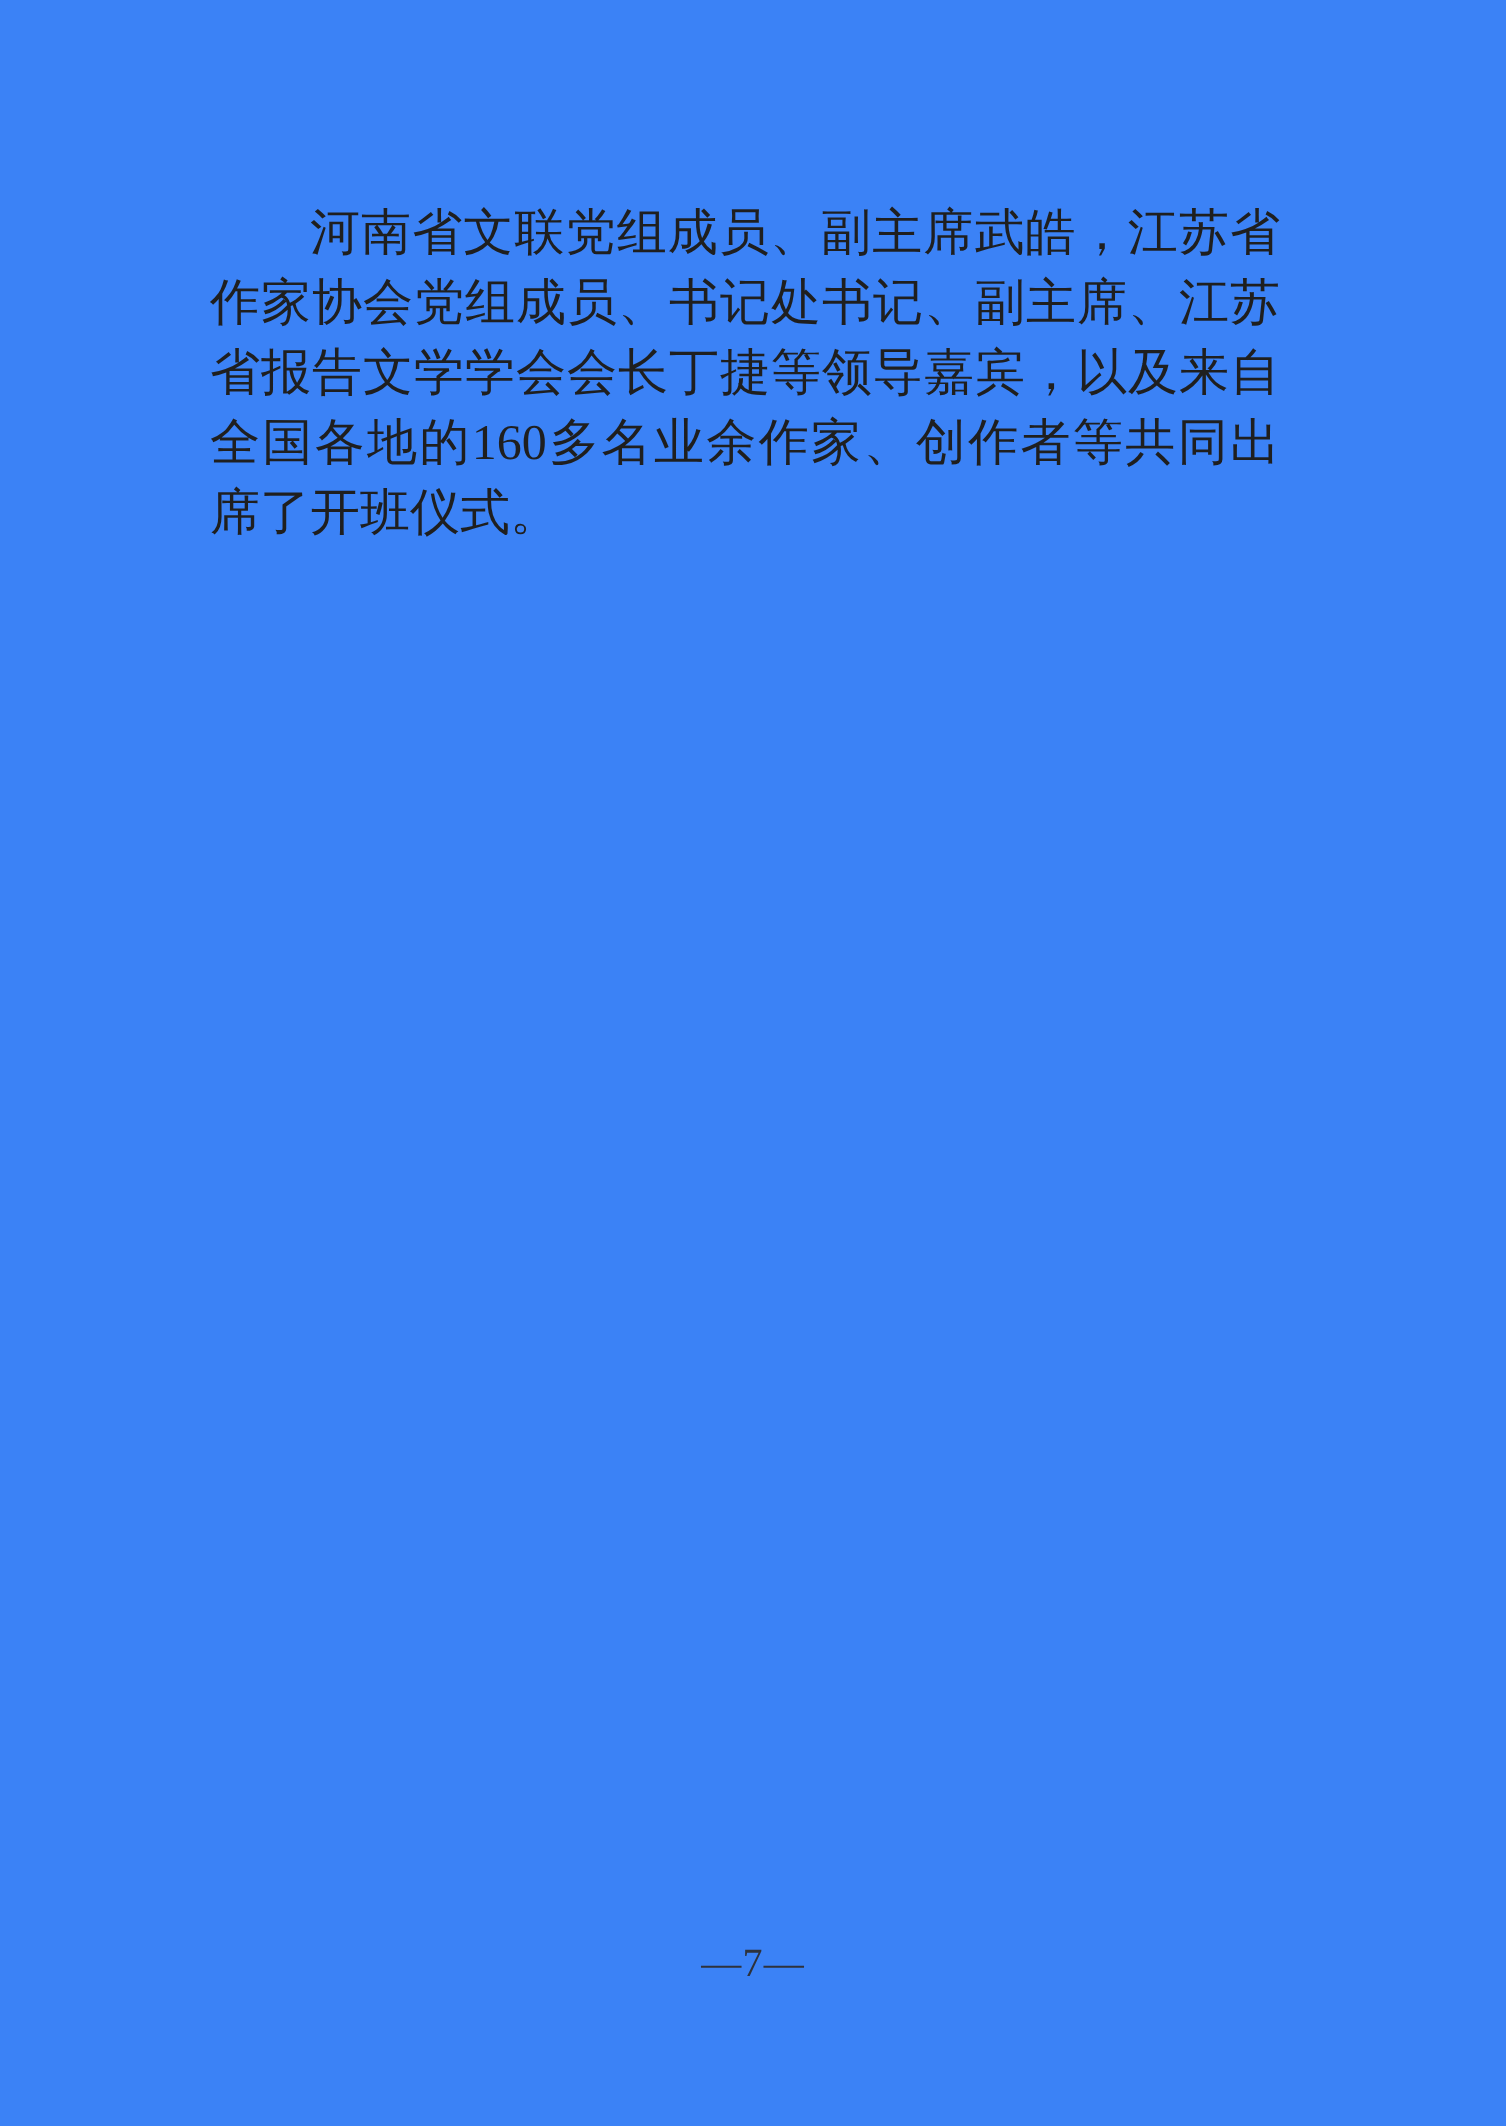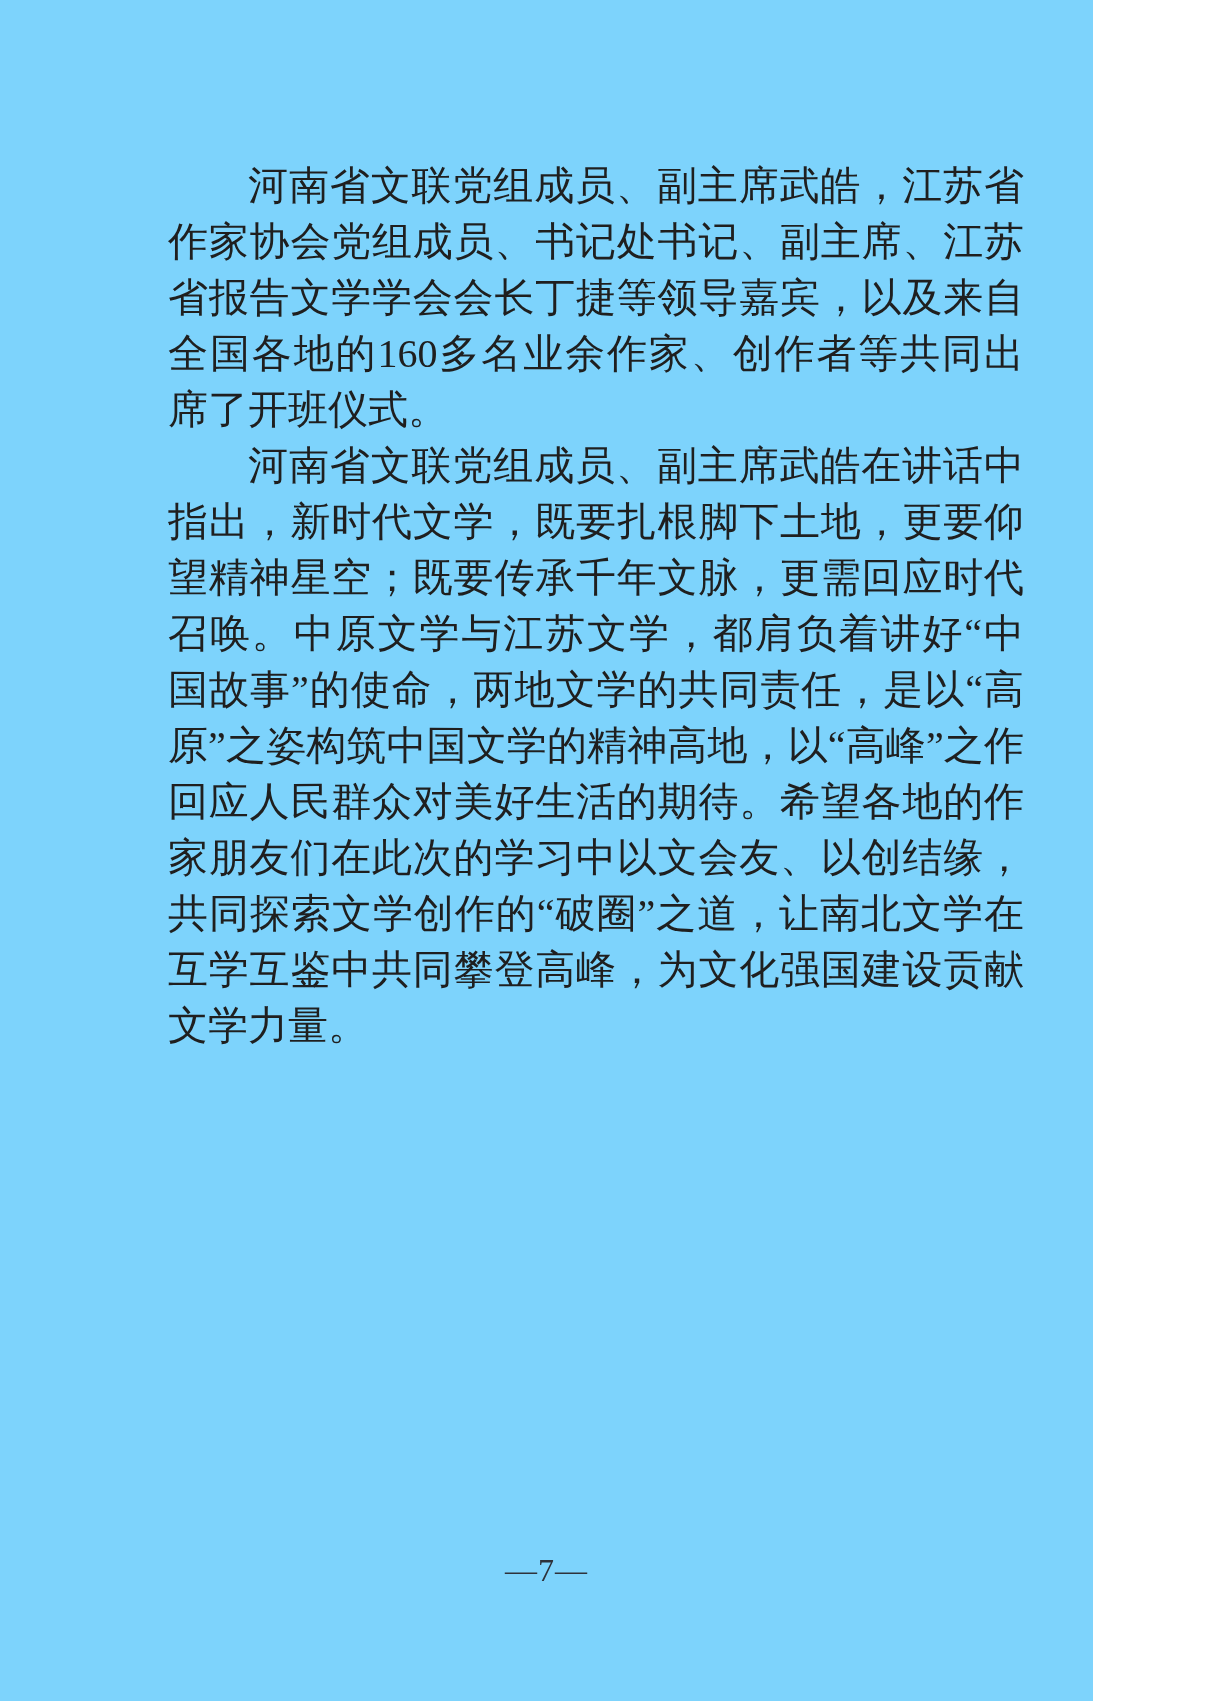--- a/index.html
+++ b/index.html
@@ -2,23 +2,23 @@
 <html><head>
 <meta charset="utf-8">
 <style>
   html, body {
     margin: 0;
     padding: 0;
     background: #ffffff;
   }
   .page {
     position: relative;
-    width: 1093px;
+    width: 1205px;
     height: 1701px;
-    background: #7dd3fc;
+    background: #3b82f6;
     font-family: "Liberation Serif", serif;
     color: #1f1f1f;
     overflow: hidden;
   }
   .body-text {
     position: absolute;
     left: 168px;
     top: 158px;
     width: 856px;
     font-size: 40px;
@@ -44,16 +44,15 @@
     letter-spacing: 1px;
     color: #2e323b;
   }
 </style>
 </head>
 <body>
 
 <div class="page">
   <div class="body-text">
     <p>河南省文联党组成员、副主席武皓，江苏省作家协会党组成员、书记处书记、副主席、江苏省报告文学学会会长丁捷等领导嘉宾，以及来自全国各地的160多名业余作家、创作者等共同出席了开班仪式。</p>
-    <p>河南省文联党组成员、副主席武皓在讲话中指出，新时代文学，既要扎根脚下土地，更要仰望精神星空；既要传承千年文脉，更需回应时代召唤。中原文学与江苏文学，都肩负着讲好“中国故事”的使命，两地文学的共同责任，是以“高原”之姿构筑中国文学的精神高地，以“高峰”之作回应人民群众对美好生活的期待。希望各地的作家朋友们在此次的学习中以文会友、以创结缘，共同探索文学创作的“破圈”之道，让南北文学在互学互鉴中共同攀登高峰，为文化强国建设贡献文学力量。</p>
   </div>
   <div class="page-number">—7—</div>
 </div>
 
 </body></html>

